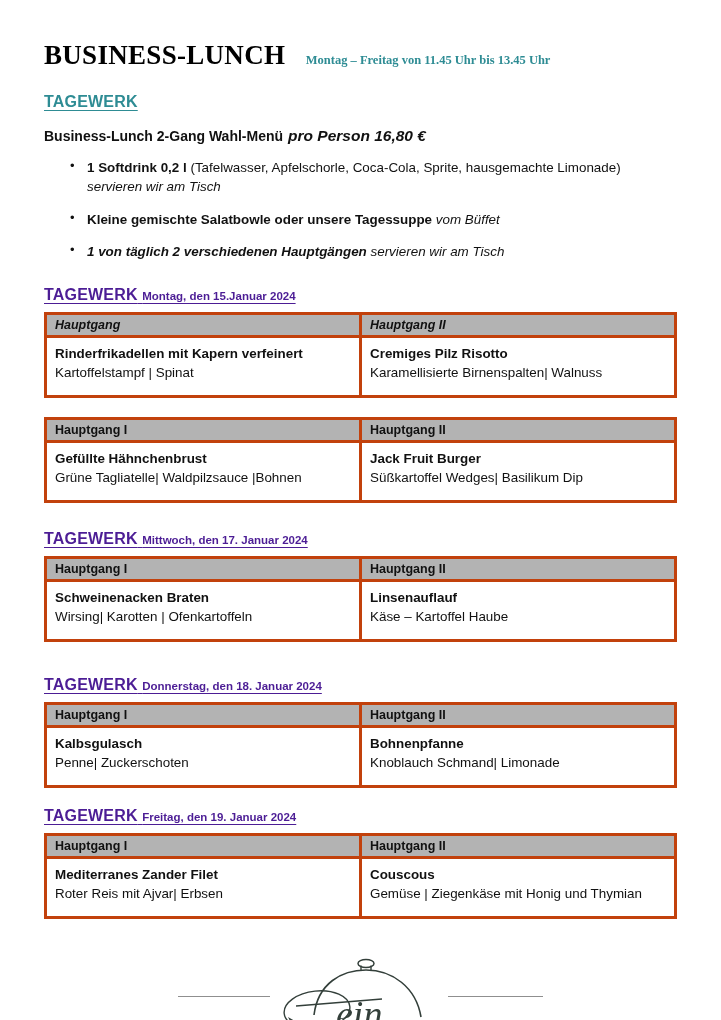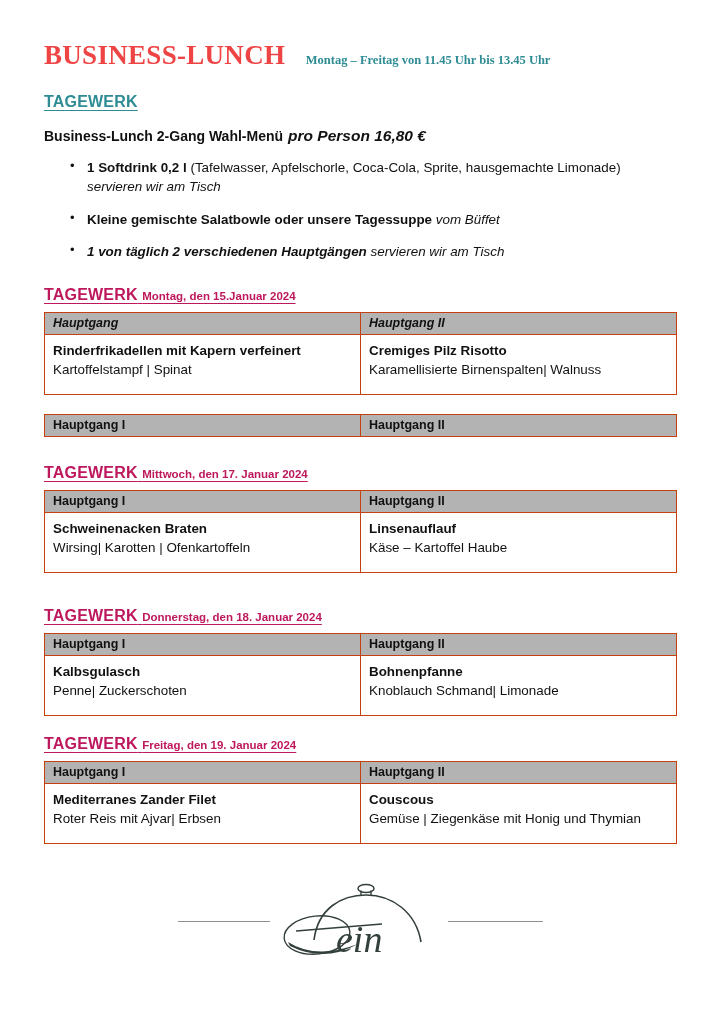--- a/index.html
+++ b/index.html
@@ -8,21 +8,21 @@
     width:721px; height:1020px; background:#ffffff; overflow:hidden;
     font-family:"Liberation Sans", sans-serif; color:#111;
     -webkit-font-smoothing:antialiased;
   }
   .page { padding:40px 44px 0 44px; }
 
   
   .title-row { margin:0 0 18px 0; white-space:nowrap; }
   .doc-title {
     font-family:"Liberation Serif", serif; font-weight:bold;
-    color:#ef4444; font-size:27px; letter-spacing:.3px;
+    color:#000000; font-size:27px; letter-spacing:.3px;
   }
   .doc-subtitle {
     font-family:"Liberation Serif", serif; font-weight:bold;
     color:#2e8c94; font-size:12.5px; margin-left:16px;
   }
 
   
   .tg-main {
     display:inline-block; font-size:16px; font-weight:bold; color:#2e8c94;
     text-decoration:underline; text-underline-offset:3px; margin:4px 0 16px 0;
@@ -38,27 +38,27 @@
   }
   ul.bullets li .marker { position:absolute; left:2px; top:-1px; font-size:13px; }
   .b  { font-weight:bold; }
   .i  { font-style:italic; }
   .bi { font-weight:bold; font-style:italic; }
 
   
   .sec { margin-bottom:19px; }
   .sec-head { margin:0 0 8px 0; }
   .sec-underline {
-    color:#be185d; text-decoration:underline; text-underline-offset:3px;
+    color:#4c1d95; text-decoration:underline; text-underline-offset:3px;
   }
   .sec-tg   { font-size:16px;   font-weight:bold; letter-spacing:.2px; }
   .sec-date { font-size:11.5px; font-weight:bold; }
 
   table.menu-table { width:100%; border-collapse:collapse; table-layout:fixed; }
-  .menu-table th, .menu-table td { border:1px solid #c2410c; text-align:left; }
+  .menu-table th, .menu-table td { border:3px solid #c2410c; text-align:left; }
   .menu-table th {
     background:#b3b3b3; font-size:12.5px; padding:3px 8px; height:22px;
   }
   .menu-table tr.italic-head th { font-style:italic; }
   .menu-table td {
     vertical-align:top; height:60px; padding:7px 8px 4px 8px; font-size:13.4px;
     line-height:1.35;
   }
   .dish { font-weight:bold; margin-bottom:1px; }
 
@@ -130,20 +130,30 @@
       </table>
   </div>
 
   <div class="sec" style="margin-bottom:27px;">
     <table class="menu-table">
       <tbody>
           <tr>
         <th>Hauptgang I</th>
         <th>Hauptgang II</th>
       </tr>
+      <tr>
+        <td>
+          <div class="dish">Gefüllte Hähnchenbrust</div>
+          <div>Grüne Tagliatelle| Waldpilzsauce |Bohnen</div>
+        </td>
+        <td>
+          <div class="dish">Jack Fruit Burger</div>
+          <div>Süßkartoffel Wedges| Basilikum Dip</div>
+        </td>
+      </tr>
     </tbody>
       </table>
   </div>
 
   <div class="sec" style="margin-bottom:34px;">
     <div class="sec-head">
       <span class="sec-underline"><span class="sec-tg">TAGEWERK</span> <span class="sec-date">Mittwoch, den 17. Januar 2024</span></span>
     </div>
     <table class="menu-table">
       <tbody>

